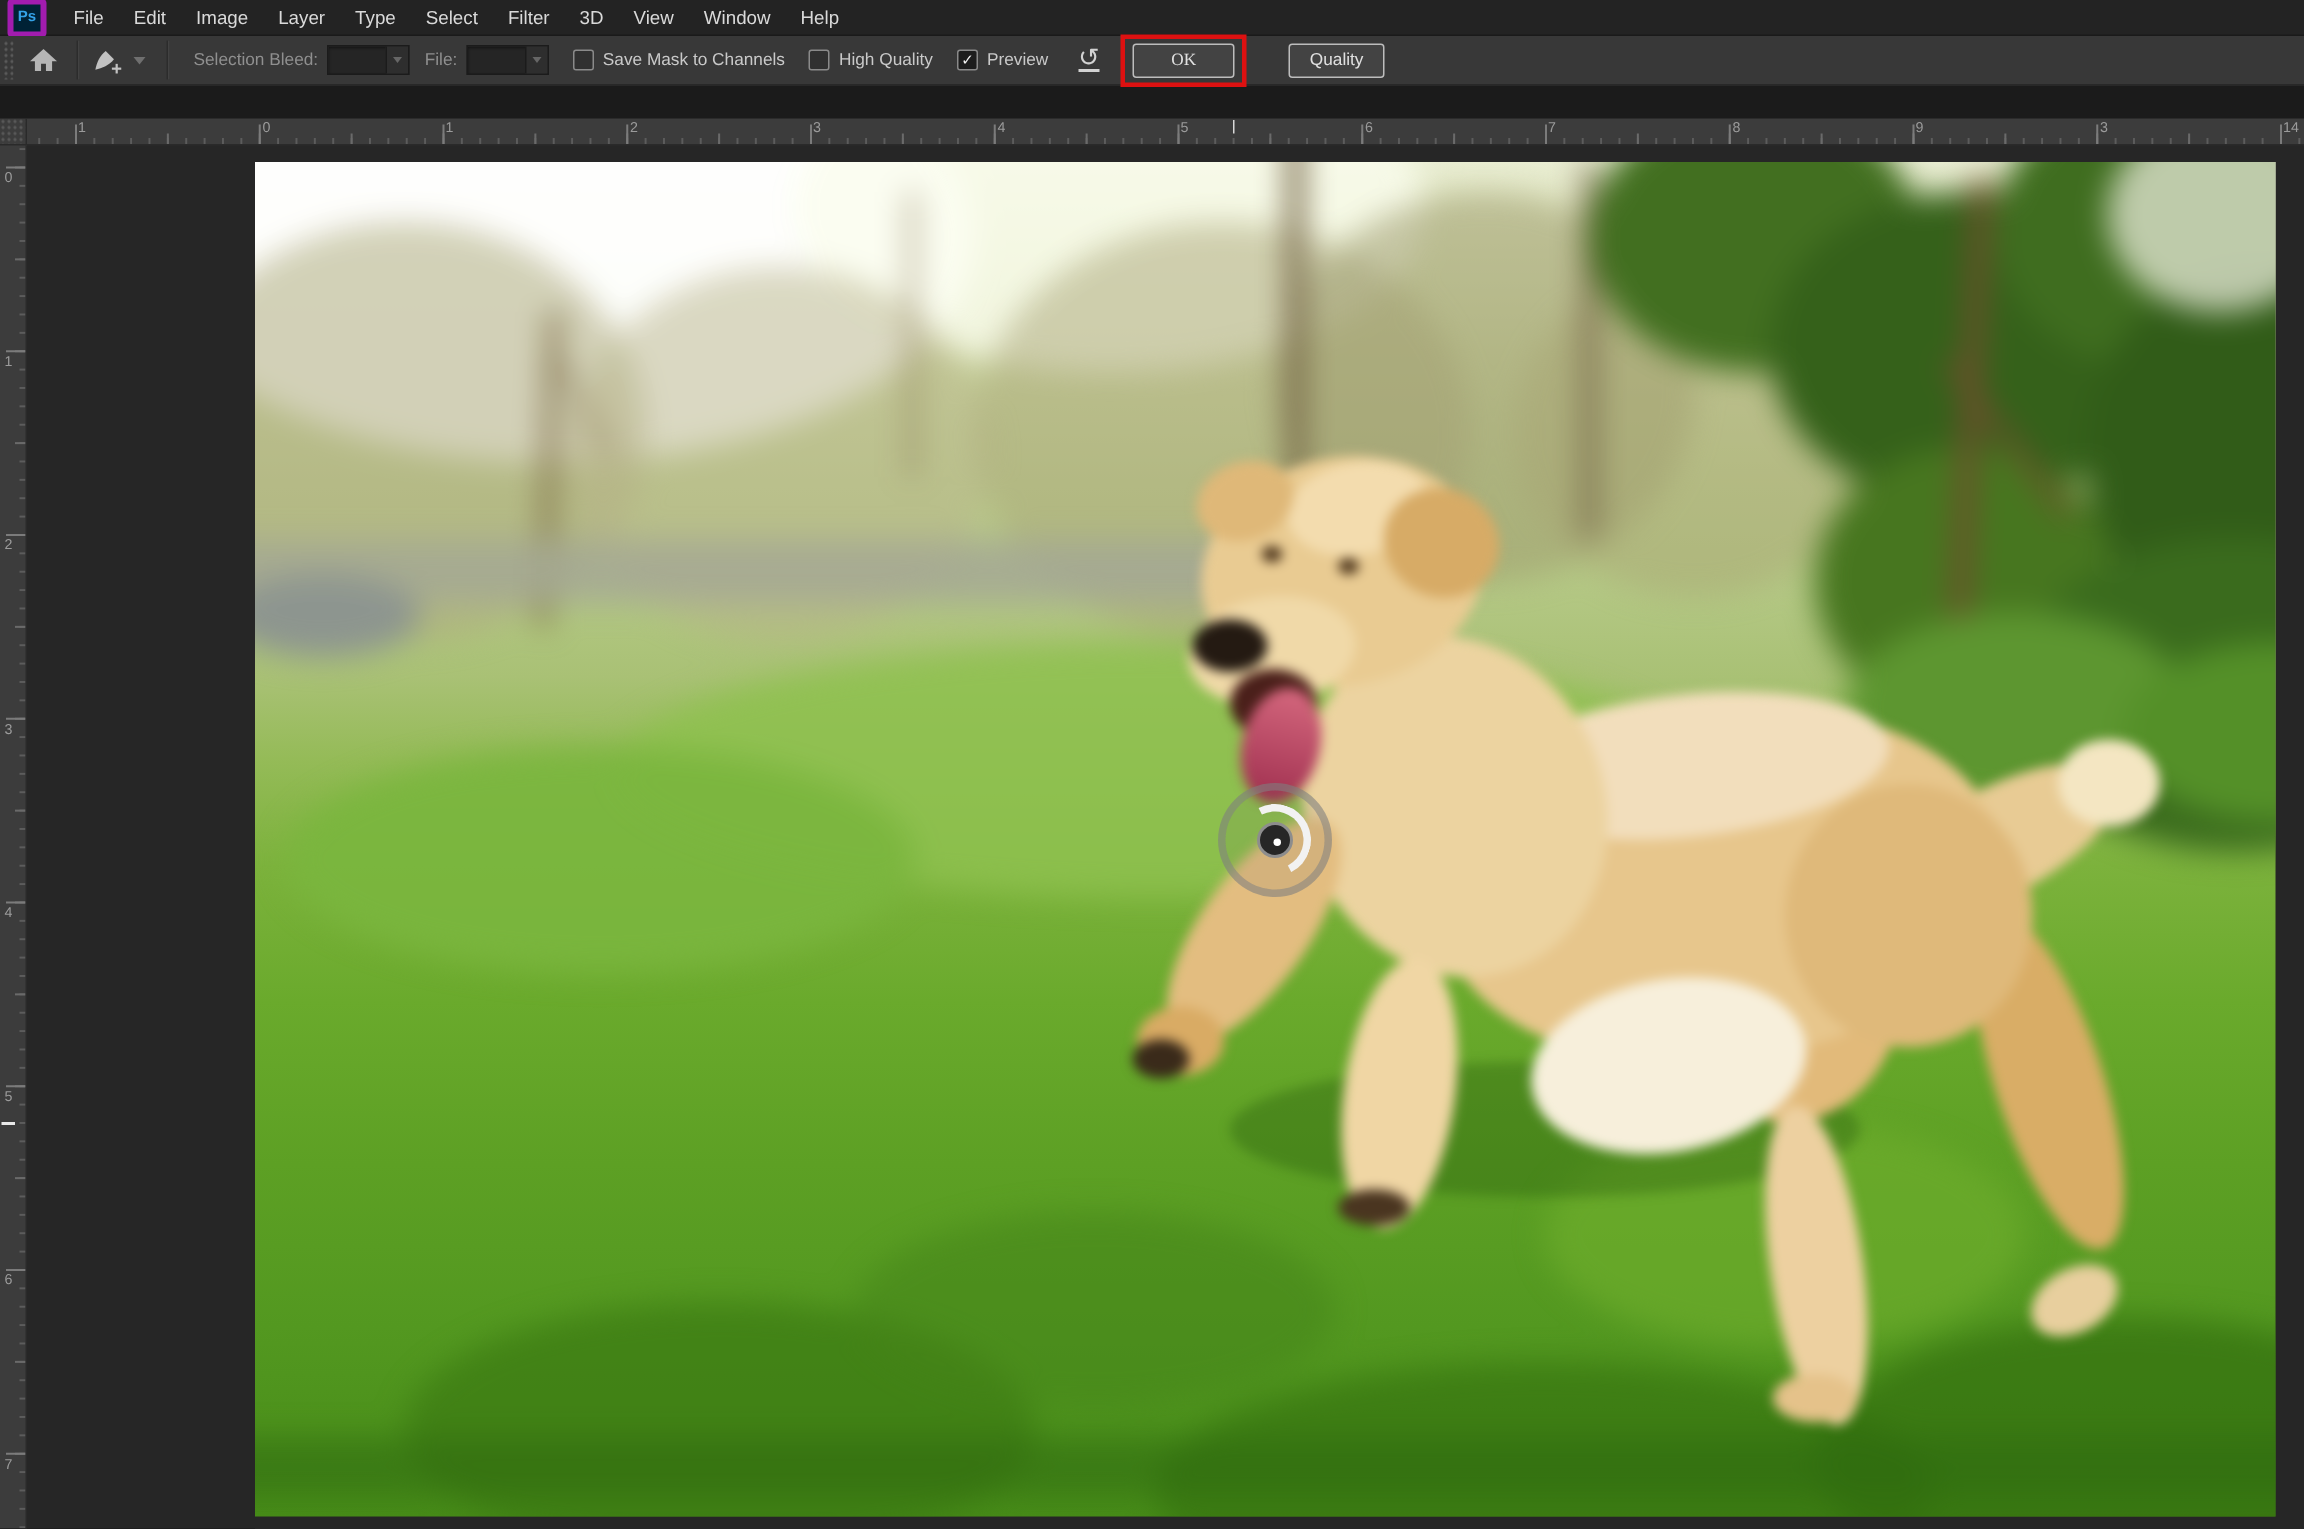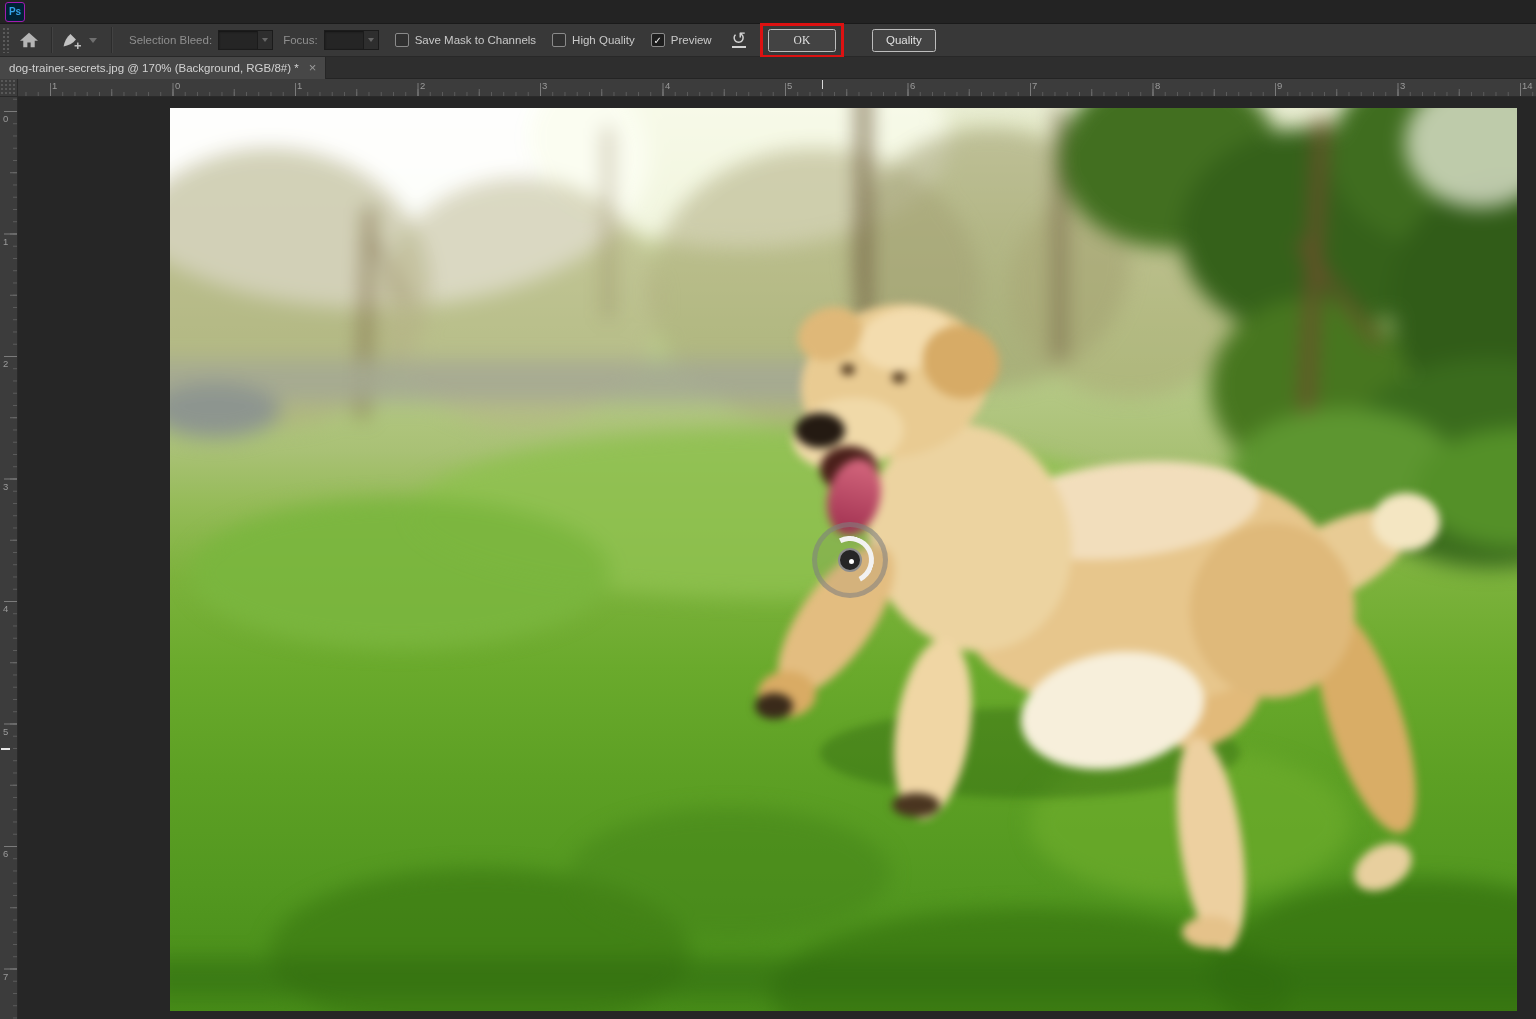--- a/index.html
+++ b/index.html
@@ -2,21 +2,21 @@
 <html style="--annot: #dd1111;"><head>
 <meta charset="utf-8">
 <style>
   html,body{margin:0;padding:0;background:#1b1b1b;}
   #app{position:relative;width:1536px;height:1019px;overflow:hidden;
        font-family:"Liberation Sans",sans-serif;color:#d6d6d6;
        -webkit-font-smoothing:antialiased;}
   
   #menubar{position:absolute;left:0;top:0;width:1536px;height:24px;background:#232323;
            display:flex;align-items:center;border-bottom:1px solid #1a1a1a;box-sizing:border-box;}
-  #ps-logo{width:18px;height:18px;margin:0 8px 0 5px;border:1px solid #a21caf;border-radius:3px;
+  #ps-logo{width:18px;height:18px;margin:0 8px 0 5px;border:4px solid #a21caf;border-radius:3px;
            background:#002235;color:#34a3e8;font-size:10px;font-weight:bold;
            display:flex;align-items:center;justify-content:center;}
   .menu-item{padding:0 10px;font-size:12.5px;color:#dadada;line-height:24px;cursor:default;}
   
   #optionsbar{position:absolute;left:0;top:24px;width:1536px;height:33px;background:#383838;
               border-bottom:1px solid #282828;box-sizing:border-box;
               display:flex;align-items:center;}
   #grip{width:7px;height:26px;margin-left:2px;
         background-image:radial-gradient(#5a5a5a 1px,transparent 1.1px);
         background-size:4px 4px;}
@@ -98,20 +98,33 @@
               background:#262626;border:2px solid #8d8d8d;box-sizing:border-box;}
   #pin-dot{position:absolute;left:9px;top:9px;width:5px;height:5px;border-radius:50%;background:#fff;}
 </style>
 </head>
 <body>
 
 <div id="app">
 
   <div id="menubar">
     <div id="ps-logo">Ps</div>
+    <div id="menu-list" style="display:flex;">
+        <div class="menu-item">File</div>
+        <div class="menu-item">Edit</div>
+        <div class="menu-item">Image</div>
+        <div class="menu-item">Layer</div>
+        <div class="menu-item">Type</div>
+        <div class="menu-item">Select</div>
+        <div class="menu-item">Filter</div>
+        <div class="menu-item">3D</div>
+        <div class="menu-item">View</div>
+        <div class="menu-item">Window</div>
+        <div class="menu-item">Help</div>
+      </div>
   </div>
 
   <div id="optionsbar">
     <div id="grip"></div>
     <div class="ob-icon" style="margin-left:10px;">
       <svg width="20" height="18" viewBox="0 0 24 22">
           <path d="M12 2 L1 12 H5 V20 H10 V14 H14 V20 H19 V12 H23 Z" fill="#b5b5b5"></path>
         </svg>
     </div>
     <div class="ob-sep" style="margin-left:12px;"></div>
@@ -125,21 +138,21 @@
     <div class="chev-btn"></div>
     <div class="ob-sep"></div>
     <div id="fields" style="display:flex;align-items:center;justify-content:center;">
         <span class="field-label">Selection Bleed:</span>
         <div class="combo">
           <div class="val"></div>
           <div class="dd">
             <i></i>
           </div>
         </div>
-        <span class="field-label">Focus:</span>
+        <span class="field-label">File:</span>
         <div class="combo">
           <div class="val"></div>
           <div class="dd">
             <i></i>
           </div>
         </div>
       </div>
     <div id="checkboxes" style="display:flex;align-items:center;justify-content:flex-end;">
         <div class="cbx-wrap">
           <div class="cbx"></div>
@@ -154,26 +167,20 @@
           <span class="cbx-label">Preview</span>
         </div>
       </div>
     <span id="reset-icon">↺</span>
     <div id="ok-annotation">
       <div class="ps-btn" id="ok-btn">OK</div>
     </div>
     <div class="ps-btn" id="cancel-btn">Quality</div>
   </div>
 
-  <div id="tabbar">
-    <div id="doc-tab">
-      <span class="title">dog-trainer-secrets.jpg @ 170% (Background, RGB/8#) *</span>
-      <span class="close">×</span>
-    </div>
-  </div>
 
   <div id="ruler-corner"></div>
   <div id="h-ruler">
     <div id="h-cursor" style="left: 804px;"></div>
   <span class="h-num" style="left: 34px;">1</span>
       <span class="h-num" style="left: 157px;">0</span>
       <span class="h-num" style="left: 279px;">1</span>
       <span class="h-num" style="left: 402px;">2</span>
       <span class="h-num" style="left: 524px;">3</span>
       <span class="h-num" style="left: 647px;">4</span>

